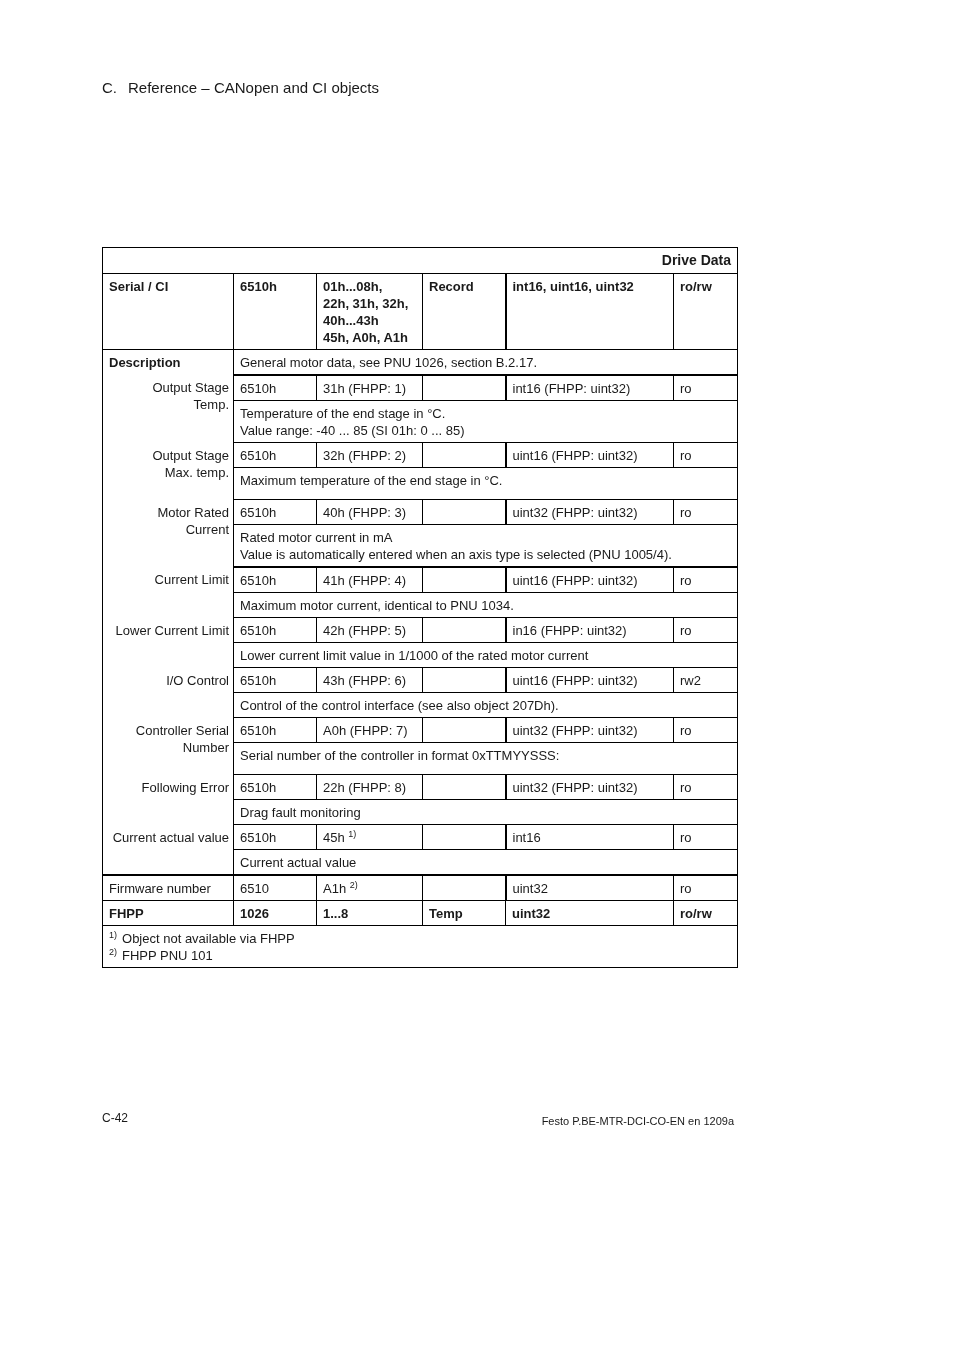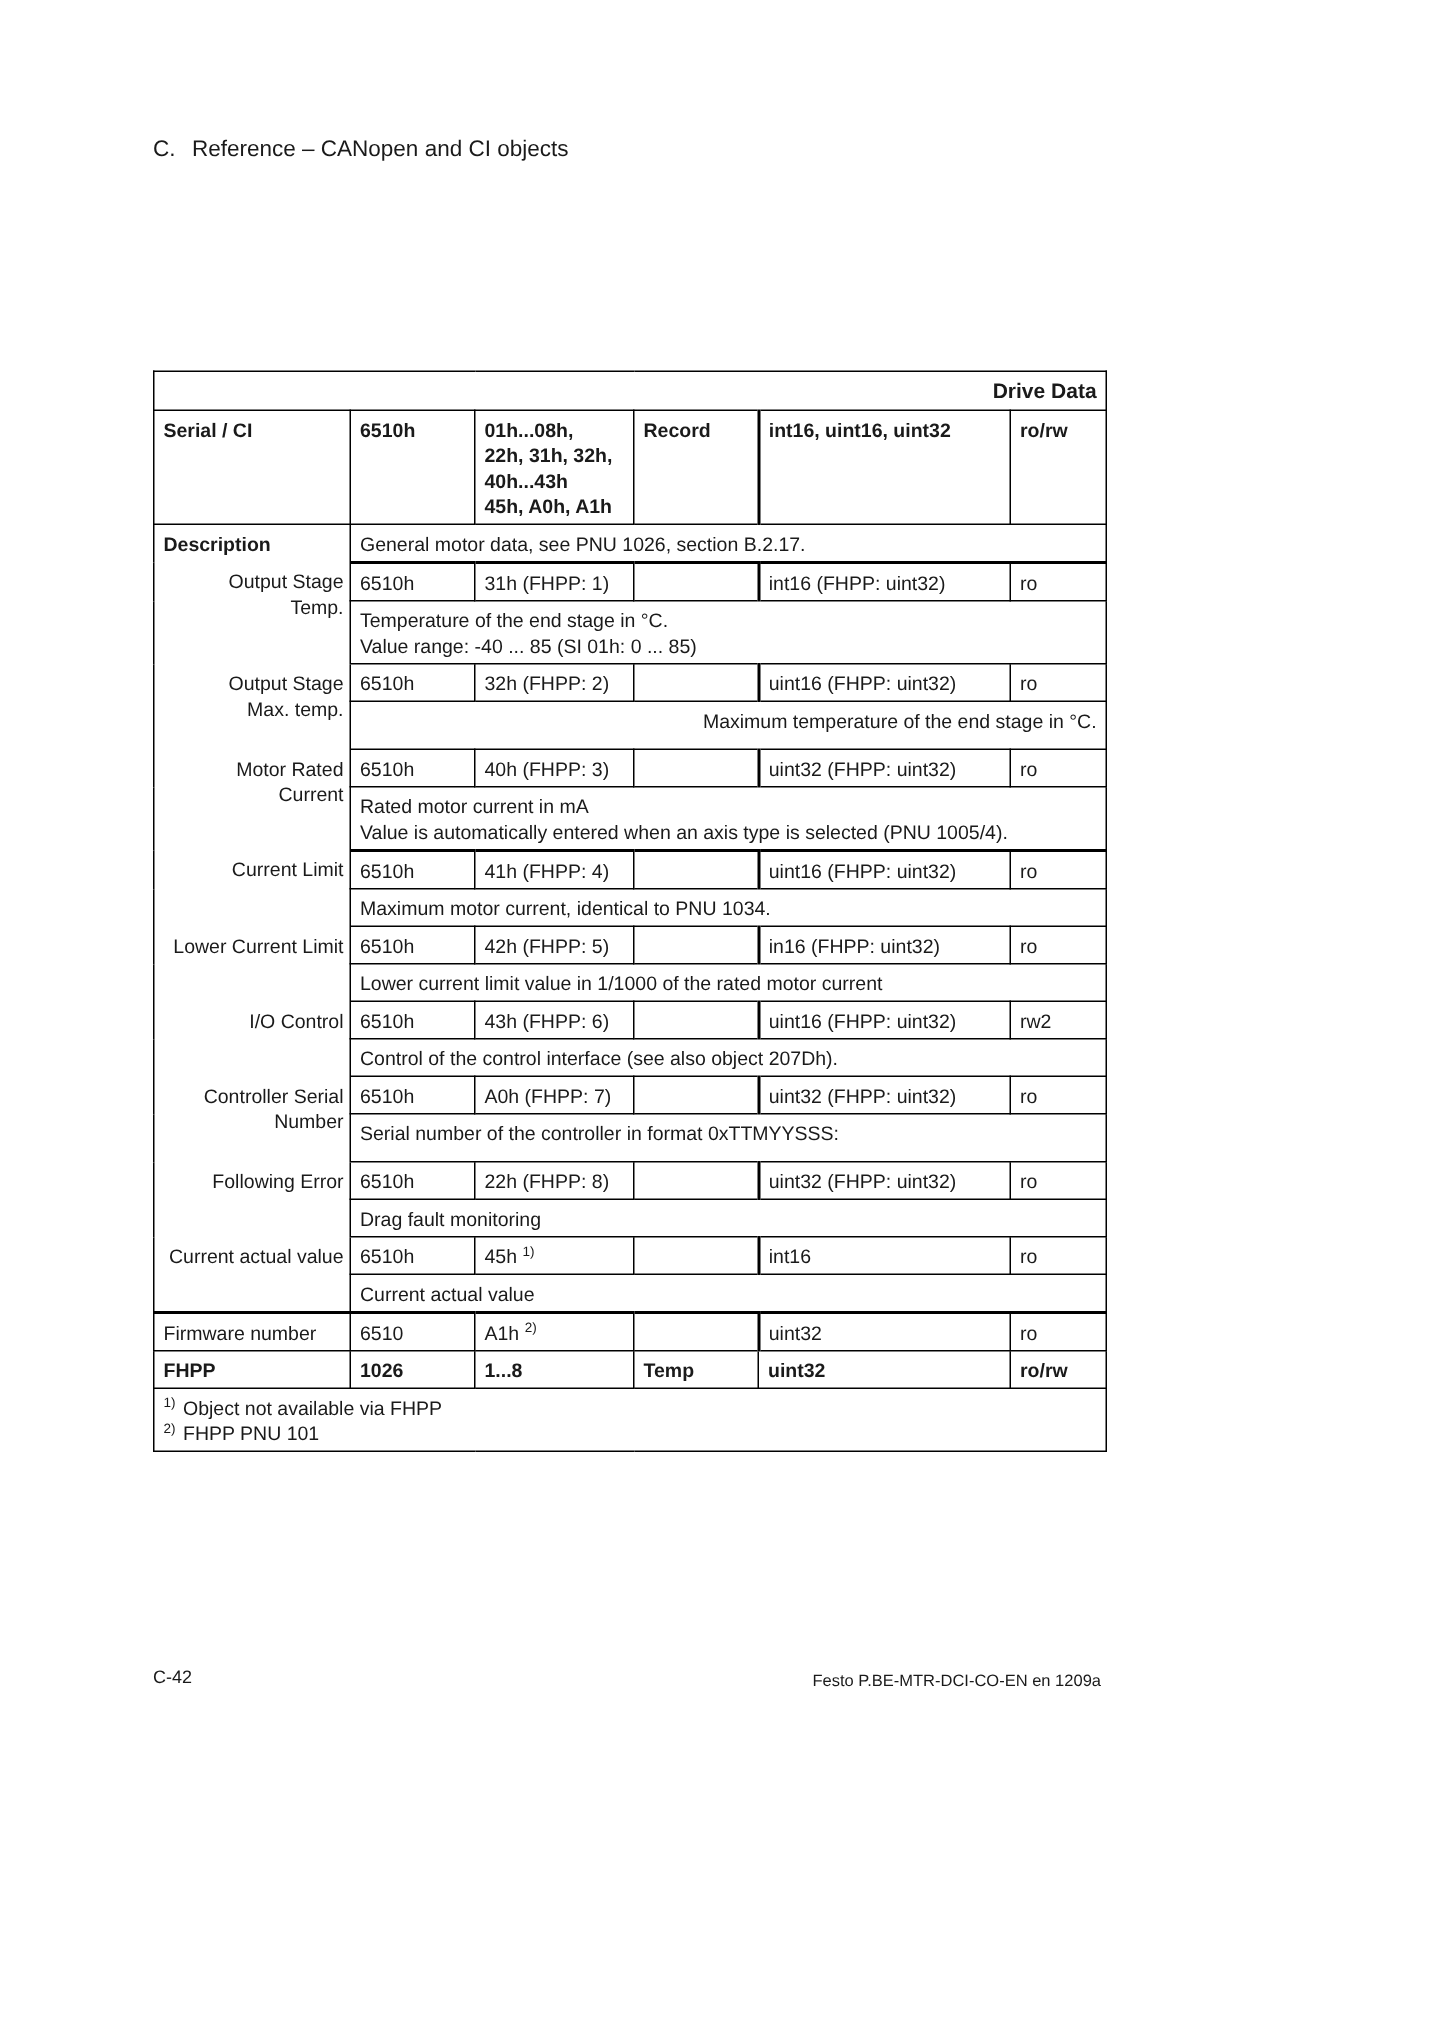--- a/index.html
+++ b/index.html
@@ -1,17 +1,17 @@
 <!DOCTYPE html>
 <html><head>
 <meta charset="utf-8">
 <style>
   html, body { margin: 0; padding: 0; background: #ffffff; }
   body { width: 954px; height: 1348px; position: relative; font-family: "Liberation Sans", "DejaVu Sans", sans-serif; color: #1a1a1a; }
-  .page-header { position: absolute; left: 102px; top: 91px; font-size: 15px; }
+  .page-header { position: absolute; left: 102px; top: 79px; font-size: 15px; }
   .page-header .sec { display: inline-block; width: 26px; }
   .page-number { position: absolute; left: 102px; top: 1111px; font-size: 12px; }
   .doc-ref { position: absolute; right: 220px; top: 1115px; font-size: 11px; }
 
   table.dt { position: absolute; left: 102px; top: 247px; width: 635px; border-collapse: collapse; table-layout: fixed; font-size: 13px; line-height: 17px; }
   table.dt td { padding: 4px 6px 3px 6px; vertical-align: top; border: 1px solid #000; }
   .title-row td { border-top: none; border-bottom: 5px solid #000; font-weight: bold; font-size: 14px; padding: 2px 6px 3px 6px; height: 18px; text-align: right; }
   .hdr td { font-weight: bold; height: 64px; border-bottom: 2px solid #000; }
   .bold td { font-weight: bold; }
   .lbl { text-align: right; padding-right: 4px !important; border-top: none !important; border-bottom: none !important; line-height: 17px; }
@@ -82,21 +82,21 @@
           <div>Output Stage</div>
           <div>Max. temp.</div>
         </td>
         <td class="data">6510h</td>
         <td class="data"><span>32h (FHPP: 2)</span></td>
         <td class="data c4"></td>
         <td class="data">uint16 (FHPP: uint32)</td>
         <td class="data">ro</td>
       </tr>
       <tr class="desc-row">
-        <td class="data" colspan="5" style="height:24px;text-align:right;">
+        <td class="data" colspan="5" style="height:24px;">
           <div>Maximum temperature of the end stage in °C.</div>
         </td>
       </tr>
       <tr>
         <td class="lbl" rowspan="2">
           <div>Motor Rated</div>
           <div>Current</div>
         </td>
         <td class="data">6510h</td>
         <td class="data"><span>40h (FHPP: 3)</span></td>

